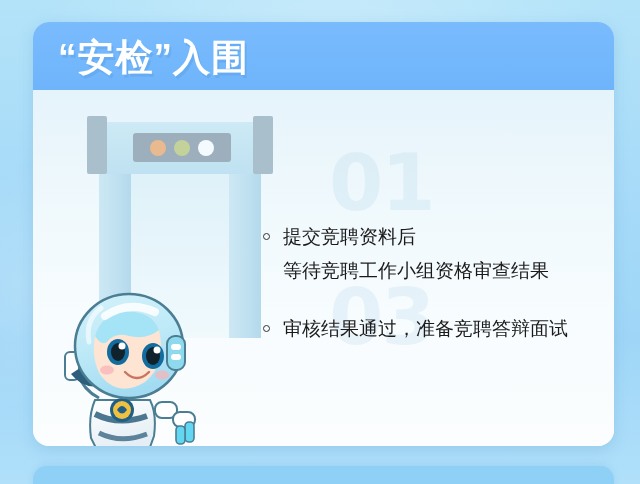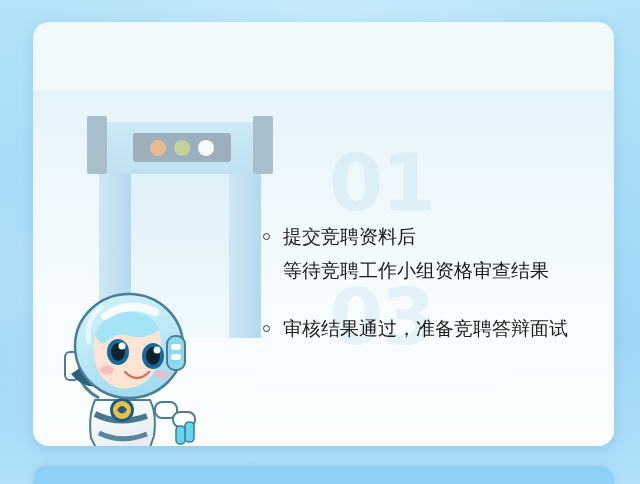--- a/index.html
+++ b/index.html
@@ -199,20 +199,23 @@
 </style>
 </head>
 <body>
 
 <div class="page-bg-glow"></div>
 
 <div class="next-card"></div>
 
 <div class="card">
 
+  <div class="card-header">
+    <div class="card-title">“安检”入围</div>
+  </div>
 
   <div class="card-body">
 
     <div class="watermark wm-01">01</div>
     <div class="watermark wm-02">03</div>
 
     <div class="gate">
       <div class="gate-frame-left"></div>
       <div class="gate-frame-right"></div>
       <div class="gate-top"></div>

